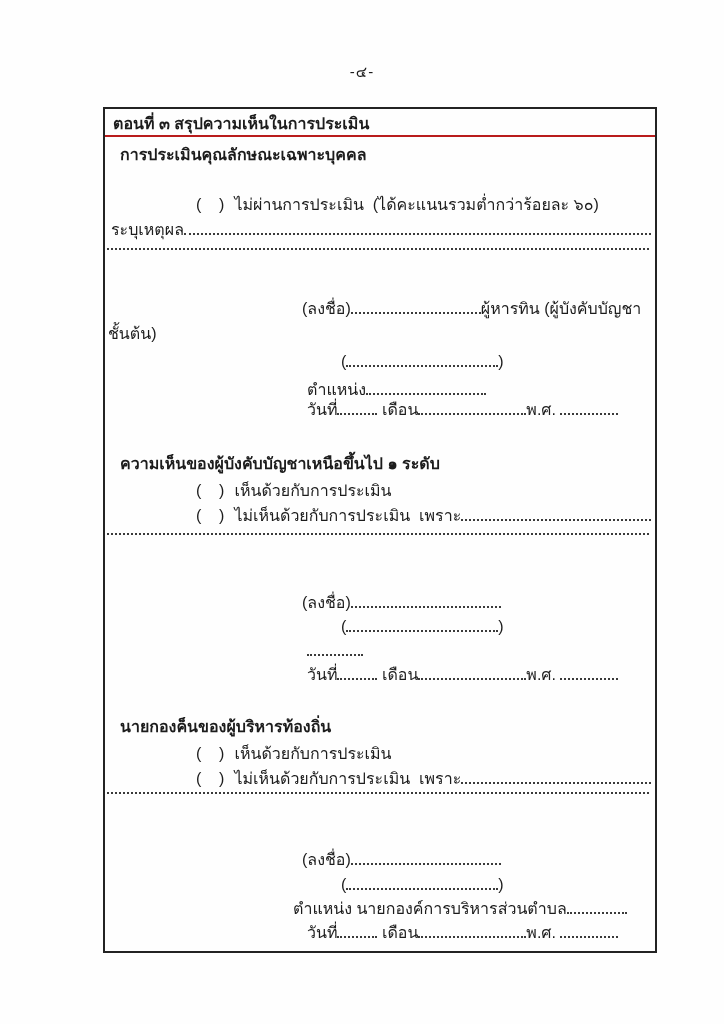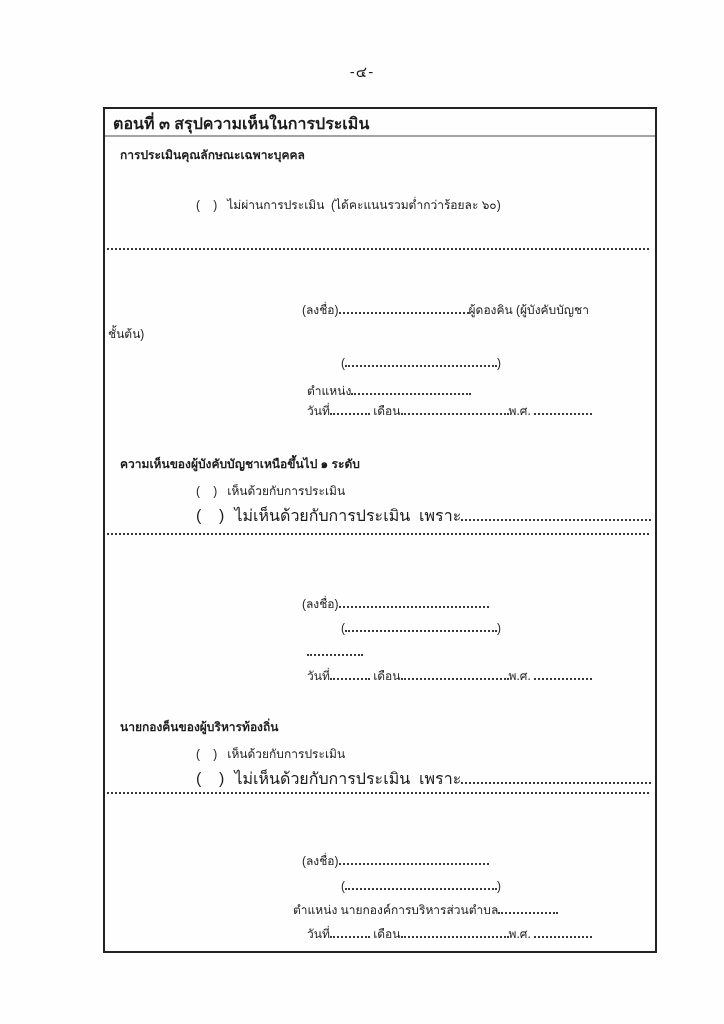--- a/index.html
+++ b/index.html
@@ -28,30 +28,30 @@
   .formbox {
     position: absolute;
     left: 103px;
     top: 107px;
     width: 550px;
     height: 842px;
     border: 2px solid #232323;
   }
   .partheader {
     height: 24px;
-    border-bottom: 2px solid #a3a3a3;
+    border-bottom: 2px solid #b91c1c;
     font-size: 16px;
     font-weight: bold;
     padding: 2px 0 0 8px;
     white-space: nowrap;
   }
   .line {
     position: absolute;
     white-space: nowrap;
-    font-size: 12px;
+    font-size: 16px;
     line-height: 22px;
   }
   .bold { font-weight: bold; }
   .dots {
     display: inline-block;
     border-bottom: 2px dotted #3a3a3a;
     height: 14px;
   }
   .flexline {
     position: absolute;
@@ -80,25 +80,29 @@
 
     <div class="partheader">ตอนที่ ๓ สรุปความเห็นในการประเมิน</div>
 
     <div class="line bold" style="left:15px; top:35px;">การประเมินคุณลักษณะเฉพาะบุคคล</div>
 
 
     <div class="line" style="left:91px; top:85px;">
       <span>(&nbsp;&nbsp;&nbsp;&nbsp;)</span><span class="optlabel">ไม่ผ่านการประเมิน &nbsp;(ได้คะแนนรวมต่ำกว่าร้อยละ ๖๐)</span>
     </div>
 
+    <div class="flexline" style="left:6px; top:110px; width:540px;">
+      <span>ระบุเหตุผล</span>
+        <span class="dots grow"></span>
+    </div>
 
     <div class="rule" style="left:2px; top:139px; width:542px;"></div>
 
     <div class="line" style="left:197px; top:189px;">
-      <span>(ลงชื่อ)</span><span class="dots" style="width:130px;"></span><span>ผู้ดองคิน (ผู้บังคับบัญชา</span>
+      <span>(ลงชื่อ)</span><span class="dots" style="width:130px;"></span><span>ผู้หารทิน (ผู้บังคับบัญชา</span>
     </div>
     <div class="line" style="left:3px; top:214px;">ชั้นต้น)</div>
 
     <div class="line" style="left:236px; top:242px;">
       <span>(</span><span class="dots" style="width:152px;"></span><span>)</span>
     </div>
 
     <div class="line" style="left:202px; top:270px;">
       <span>ตำแหน่ง</span><span class="dots" style="width:120px;"></span>
     </div>

